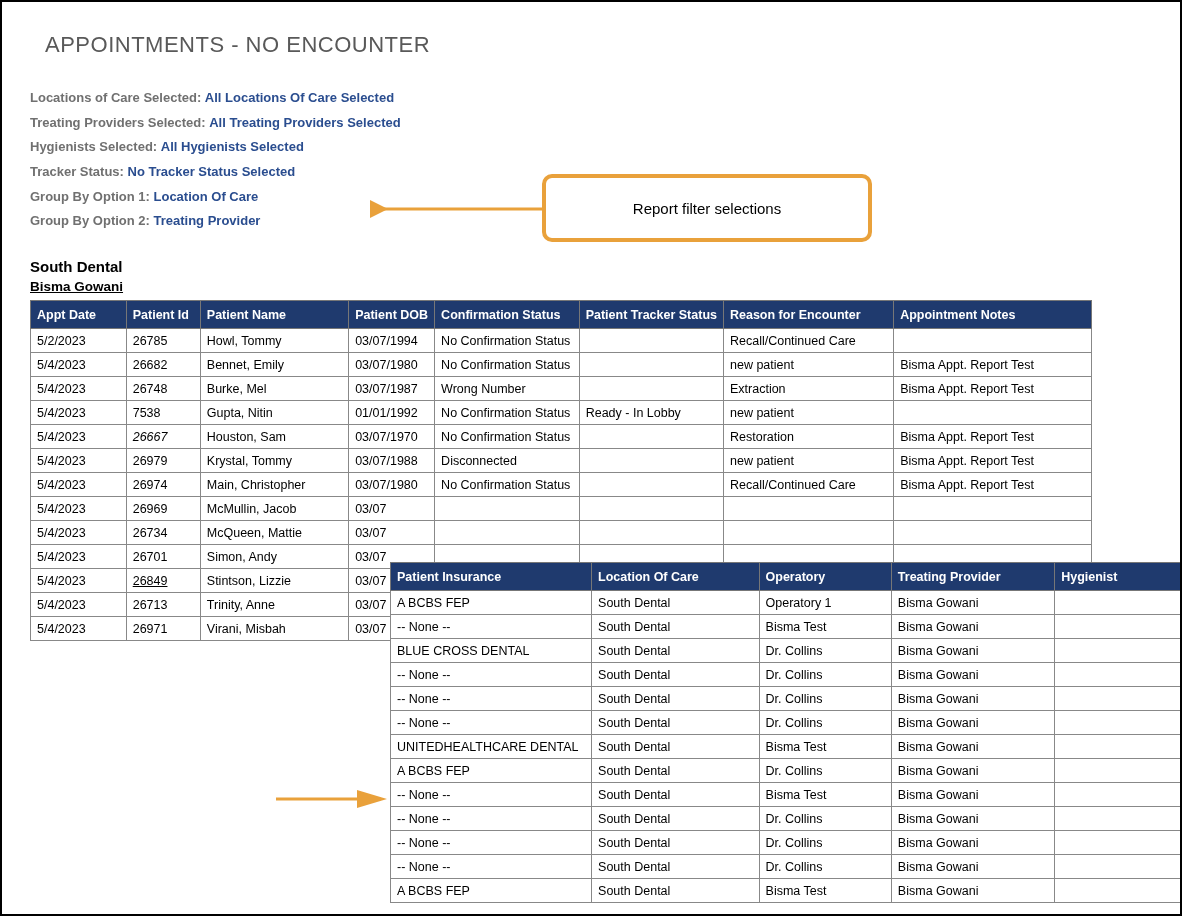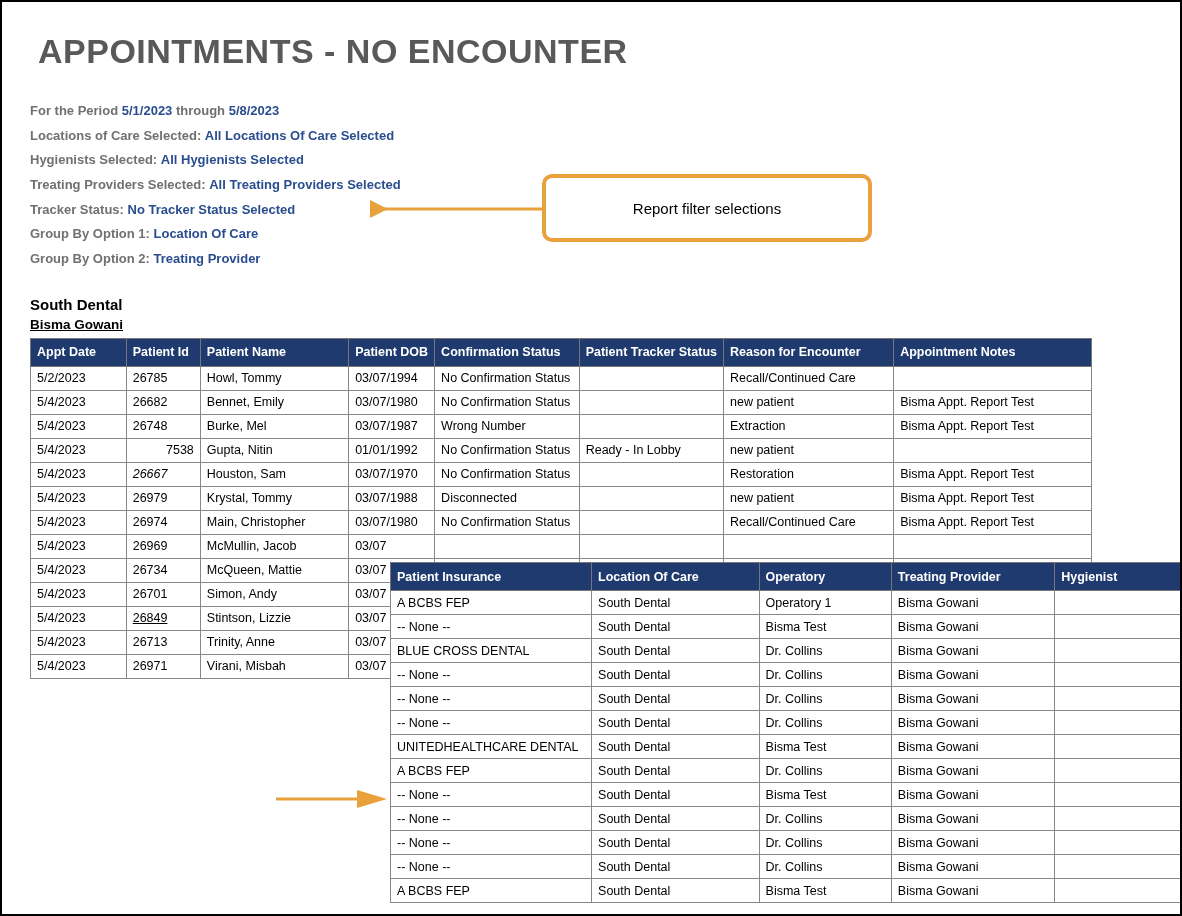--- a/index.html
+++ b/index.html
@@ -15,25 +15,25 @@
     border: 2px solid #000;
     position: relative;
     overflow: hidden;
     background: #fff;
   }
   .page-inner {
     padding: 30px 28px 0 28px;
     width: 1124px;
   }
   .report-title {
-    font-size: 34px;
-    font-weight: 700;
+    font-size: 22px;
+    font-weight: 400;
     letter-spacing: 0.5px;
     color: #595959;
-    margin: 0 0 28px 8px;
+    margin: 0 0 28px 15px;
   }
   .filters {
     font-size: 13px;
     line-height: 1.9;
     color: #4a4a4a;
     font-weight: 600;
   }
   .filters .row .label { color: #707070; }
   .filters .row .value { color: #2a4d8f; font-weight: 700; }
   .group-header-1 {
@@ -128,31 +128,27 @@
 </head>
 <body>
 
 <div class="page-border">
   <div class="page-inner">
 
     <h1 class="report-title">APPOINTMENTS - NO ENCOUNTER</h1>
 
     <div class="filters">
       <div class="row">
-        <span class="label">For the Period</span>
-        <span class="value">5/1/2023</span><span class="label"> through </span><span class="value">5/8/2023</span>
-      </div>
-      <div class="row">
         <span class="label">Locations of Care Selected: </span><span class="value">All Locations Of Care Selected</span>
       </div>
       <div class="row">
+        <span class="label">Treating Providers Selected: </span><span class="value">All Treating Providers Selected</span>
+      </div>
+      <div class="row">
         <span class="label">Hygienists Selected: </span><span class="value">All Hygienists Selected</span>
-      </div>
-      <div class="row">
-        <span class="label">Treating Providers Selected: </span><span class="value">All Treating Providers Selected</span>
       </div>
       <div class="row">
         <span class="label">Tracker Status:  </span><span class="value">No Tracker Status Selected</span>
       </div>
       <div class="row">
         <span class="label">Group By Option 1:  </span><span class="value">Location Of Care</span>
       </div>
       <div class="row">
         <span class="label">Group By Option 2:  </span><span class="value">Treating Provider</span>
       </div>
@@ -200,21 +196,21 @@
             <td style="width: 75px;">26748</td>
             <td style="width: 155px;">Burke, Mel</td>
             <td style="width: 75px;">03/07/1987</td>
             <td style="width: 145px;">Wrong Number</td>
             <td style="width: 130px;"></td>
             <td style="width: 175px;">Extraction</td>
             <td style="width: 207px;">Bisma Appt. Report Test</td>
           </tr>
           <tr>
             <td style="width: 100px;">5/4/2023</td>
-            <td style="width: 75px; text-align: right;">7538</td>
+            <td style="width: 75px;">7538</td>
             <td style="width: 155px;">Gupta, Nitin</td>
             <td style="width: 75px;">01/01/1992</td>
             <td style="width: 145px;">No Confirmation Status</td>
             <td style="width: 130px;">Ready - In Lobby</td>
             <td style="width: 175px;">new patient</td>
             <td style="width: 207px;"></td>
           </tr>
           <tr>
             <td style="width: 100px;">5/4/2023</td>
             <td style="width: 75px; font-style: italic;">26667</td>

